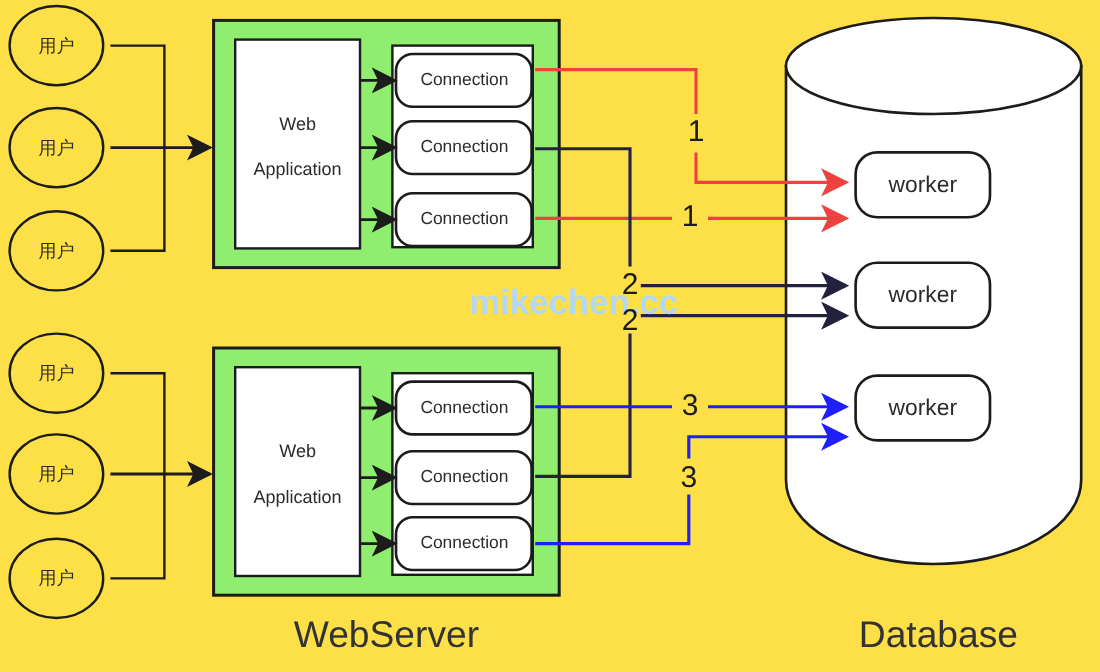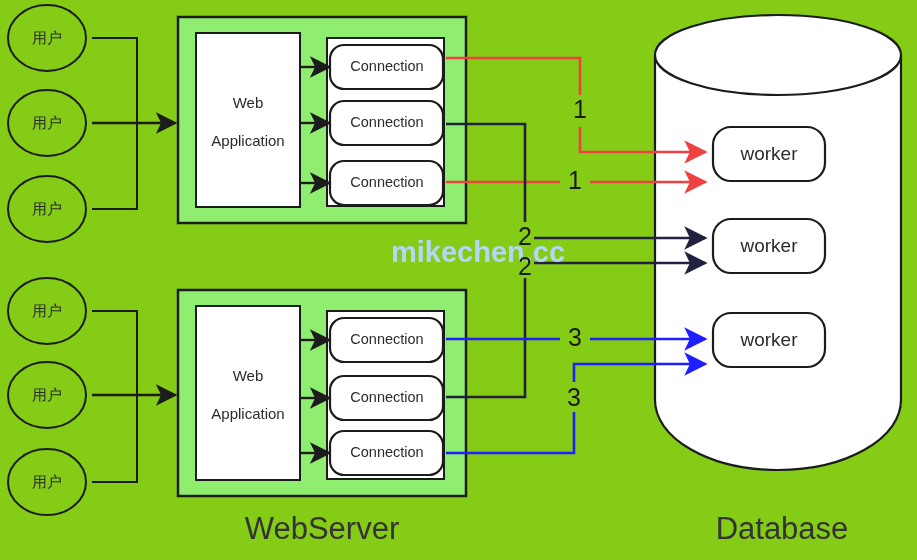--- a/index.html
+++ b/index.html
@@ -7,21 +7,21 @@
     padding: 0;
     background: #ffffff;
   }
   body {
     font-family: "Liberation Sans", sans-serif;
   }
   #diagram-root {
     position: relative;
     width: 917px;
     height: 560px;
-    background: #84cc16;
+    background: #fde047;
     overflow: hidden;
   }
   #diagram-svg {
     position: absolute;
     top: 0;
     left: 0;
     width: 917px;
     height: 560px;
   }
   .txt {

